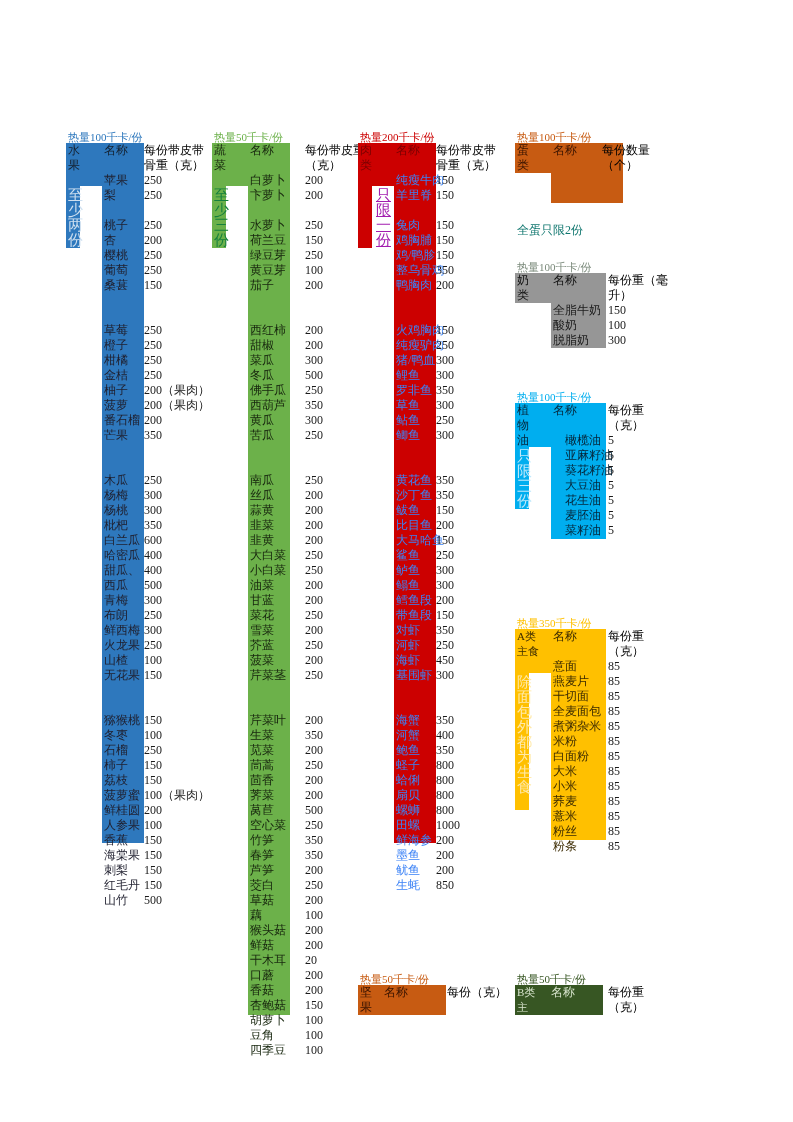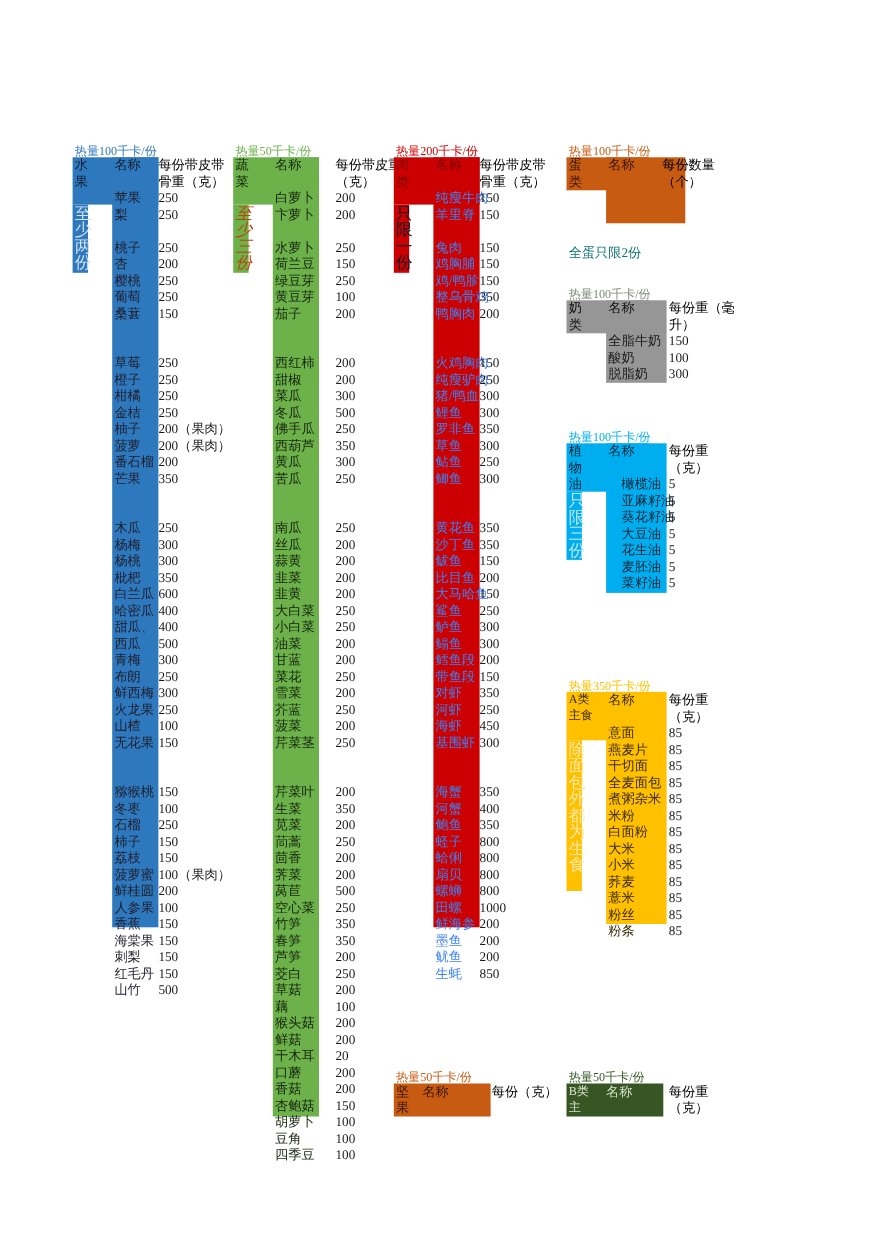--- a/index.html
+++ b/index.html
@@ -246,21 +246,21 @@
       </div>
     </div>
 
   <div class="kcal" style="left:214px;top:130px;color:#6CB14A;">热量50千卡/份</div>
   <div class="swatch" style="left:212px;top:143px;width:78px;height:43px;background:#6CB14A;"></div>
   <div class="swatch" style="left:248px;top:143px;width:42px;height:872px;background:#6CB14A;"></div>
   <div class="swatch" style="left:212px;top:186px;width:14px;height:62px;background:#6CB14A;"></div>
   <div class="catword t-veg" style="left:214px;top:143px;color:#17260e;width:18px;">蔬菜</div>
   <div class="hdr" style="left:250px;top:143px;color:#17260e;">名称</div>
   <div class="hdr" style="left:305px;top:143px;width:60px;white-space:normal;">每份带皮重（克）</div>
-  <div class="notev" style="left:214px;top:188px;color:#c2410c;font-style:italic;">至少三份</div>
+  <div class="notev" style="left:214px;top:188px;color:#15803d;">至少三份</div>
   <div class="rows t-veg" id="veg-rows" style="left:250px;top:173px;width:140px;">
       <div class="row">
         <span class="nm">白萝卜</span>
         <span class="vl" style="left: 55px;">200</span>
       </div>
       <div class="row">
         <span class="nm">卞萝卜</span>
         <span class="vl" style="left: 55px;">200</span>
       </div>
       <div class="row gap"></div>
@@ -472,21 +472,21 @@
       </div>
     </div>
 
   <div class="kcal" style="left:360px;top:130px;color:#CC0000;">热量200千卡/份</div>
   <div class="swatch" style="left:358px;top:143px;width:78px;height:43px;background:#CC0000;"></div>
   <div class="swatch" style="left:394px;top:143px;width:42px;height:700px;background:#CC0000;"></div>
   <div class="swatch" style="left:358px;top:186px;width:14px;height:62px;background:#CC0000;"></div>
   <div class="catword t-meat" style="left:360px;top:143px;color:#7a0000;width:18px;">肉类</div>
   <div class="hdr" style="left:396px;top:143px;color:#7a0000;">名称</div>
   <div class="hdr" style="left:436px;top:143px;width:62px;white-space:normal;">每份带皮带骨重（克）</div>
-  <div class="notev" style="left:360px;top:188px;color:#0f172a;">只限一份</div>
+  <div class="notev" style="left:376px;top:188px;color:#a21caf;text-decoration:underline;">只限一份</div>
   <div class="rows t-meat" id="meat-rows" style="left:396px;top:173px;width:140px;">
       <div class="row">
         <span class="nm">纯瘦牛肉</span>
         <span class="vl" style="left: 40px;">150</span>
       </div>
       <div class="row">
         <span class="nm">羊里脊</span>
         <span class="vl" style="left: 40px;">150</span>
       </div>
       <div class="row gap"></div>

